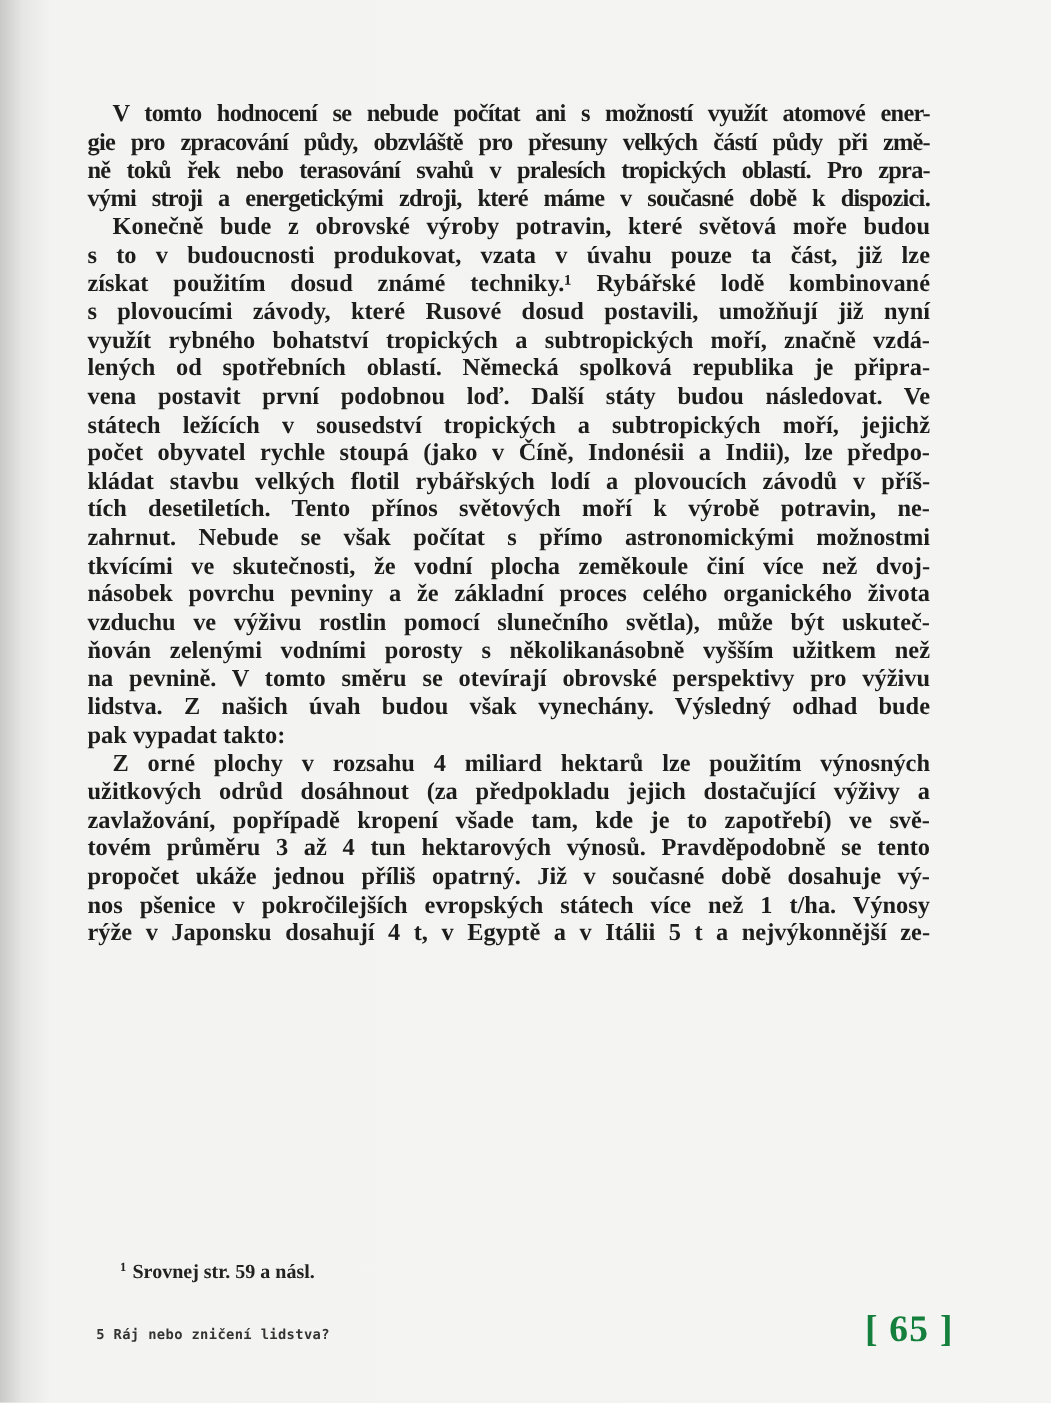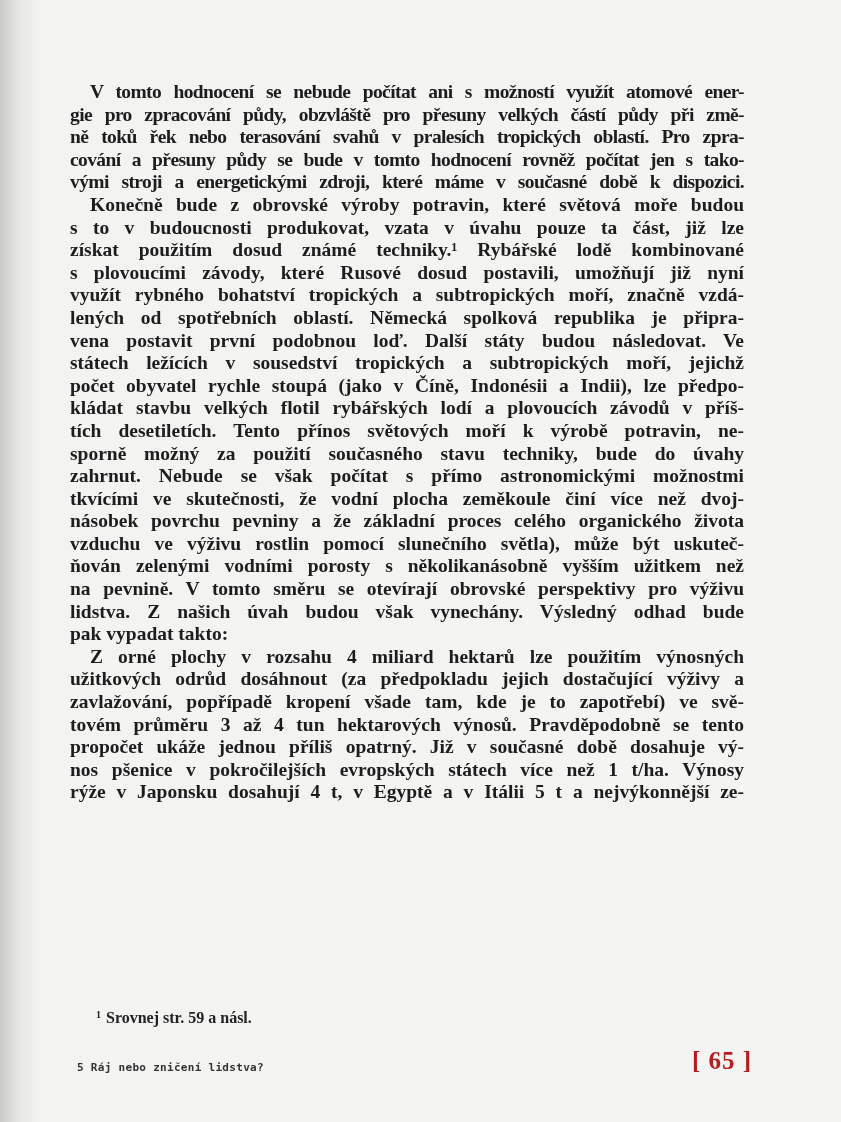--- a/index.html
+++ b/index.html
@@ -69,49 +69,47 @@
       top: 1058px;
       font-family: "DejaVu Sans Mono", "Liberation Mono", monospace;
       font-size: 11px;
       color: #333;
       letter-spacing: 0.3px;
     }
     .page-number {
       position: absolute;
       left: 692px;
       top: 1044px;
-      font-size: 25px;
-      color: #b91c1c;
+      font-size: 30px;
+      color: #15803d;
       letter-spacing: 1px;
     }
   </style>
 </head>
 <body>
 
 <div class="page">
   <div class="body-text">
 
     <span class="line indent tight">V tomto hodnocení se nebude počítat ani s možností využít atomové ener-</span>
     <span class="line tight">gie pro zpracování půdy, obzvláště pro přesuny velkých částí půdy při změ-</span>
     <span class="line tight">ně toků řek nebo terasování svahů v pralesích tropických oblastí. Pro zpra-</span>
-    <span class="line tight">cování a přesuny půdy se bude v tomto hodnocení rovněž počítat jen s tako-</span>
     <span class="line tight">vými stroji a energetickými zdroji, které máme v současné době k dispozici.</span>
 
     <span class="line indent">Konečně bude z obrovské výroby potravin, které světová moře budou</span>
     <span class="line">s to v budoucnosti produkovat, vzata v úvahu pouze ta část, již lze</span>
     <span class="line">získat použitím dosud známé techniky.¹ Rybářské lodě kombinované</span>
     <span class="line">s plovoucími závody, které Rusové dosud postavili, umožňují již nyní</span>
     <span class="line">využít rybného bohatství tropických a subtropických moří, značně vzdá-</span>
     <span class="line">lených od spotřebních oblastí. Německá spolková republika je připra-</span>
     <span class="line">vena postavit první podobnou loď. Další státy budou následovat. Ve</span>
     <span class="line">státech ležících v sousedství tropických a subtropických moří, jejichž</span>
     <span class="line">počet obyvatel rychle stoupá (jako v Číně, Indonésii a Indii), lze předpo-</span>
     <span class="line">kládat stavbu velkých flotil rybářských lodí a plovoucích závodů v příš-</span>
     <span class="line">tích desetiletích. Tento přínos světových moří k výrobě potravin, ne-</span>
-    <span class="line">sporně možný za použití současného stavu techniky, bude do úvahy</span>
     <span class="line">zahrnut. Nebude se však počítat s přímo astronomickými možnostmi</span>
     <span class="line">tkvícími ve skutečnosti, že vodní plocha zeměkoule činí více než dvoj-</span>
     <span class="line">násobek povrchu pevniny a že základní proces celého organického života</span>
     <span class="line">vzduchu ve výživu rostlin pomocí slunečního světla), může být uskuteč-</span>
     <span class="line">ňován zelenými vodními porosty s několikanásobně vyšším užitkem než</span>
     <span class="line">na pevnině. V tomto směru se otevírají obrovské perspektivy pro výživu</span>
     <span class="line">lidstva. Z našich úvah budou však vynechány. Výsledný odhad bude</span>
     <span class="line last">pak vypadat takto:</span>
 
     <span class="line indent">Z orné plochy v rozsahu 4 miliard hektarů lze použitím výnosných</span>

